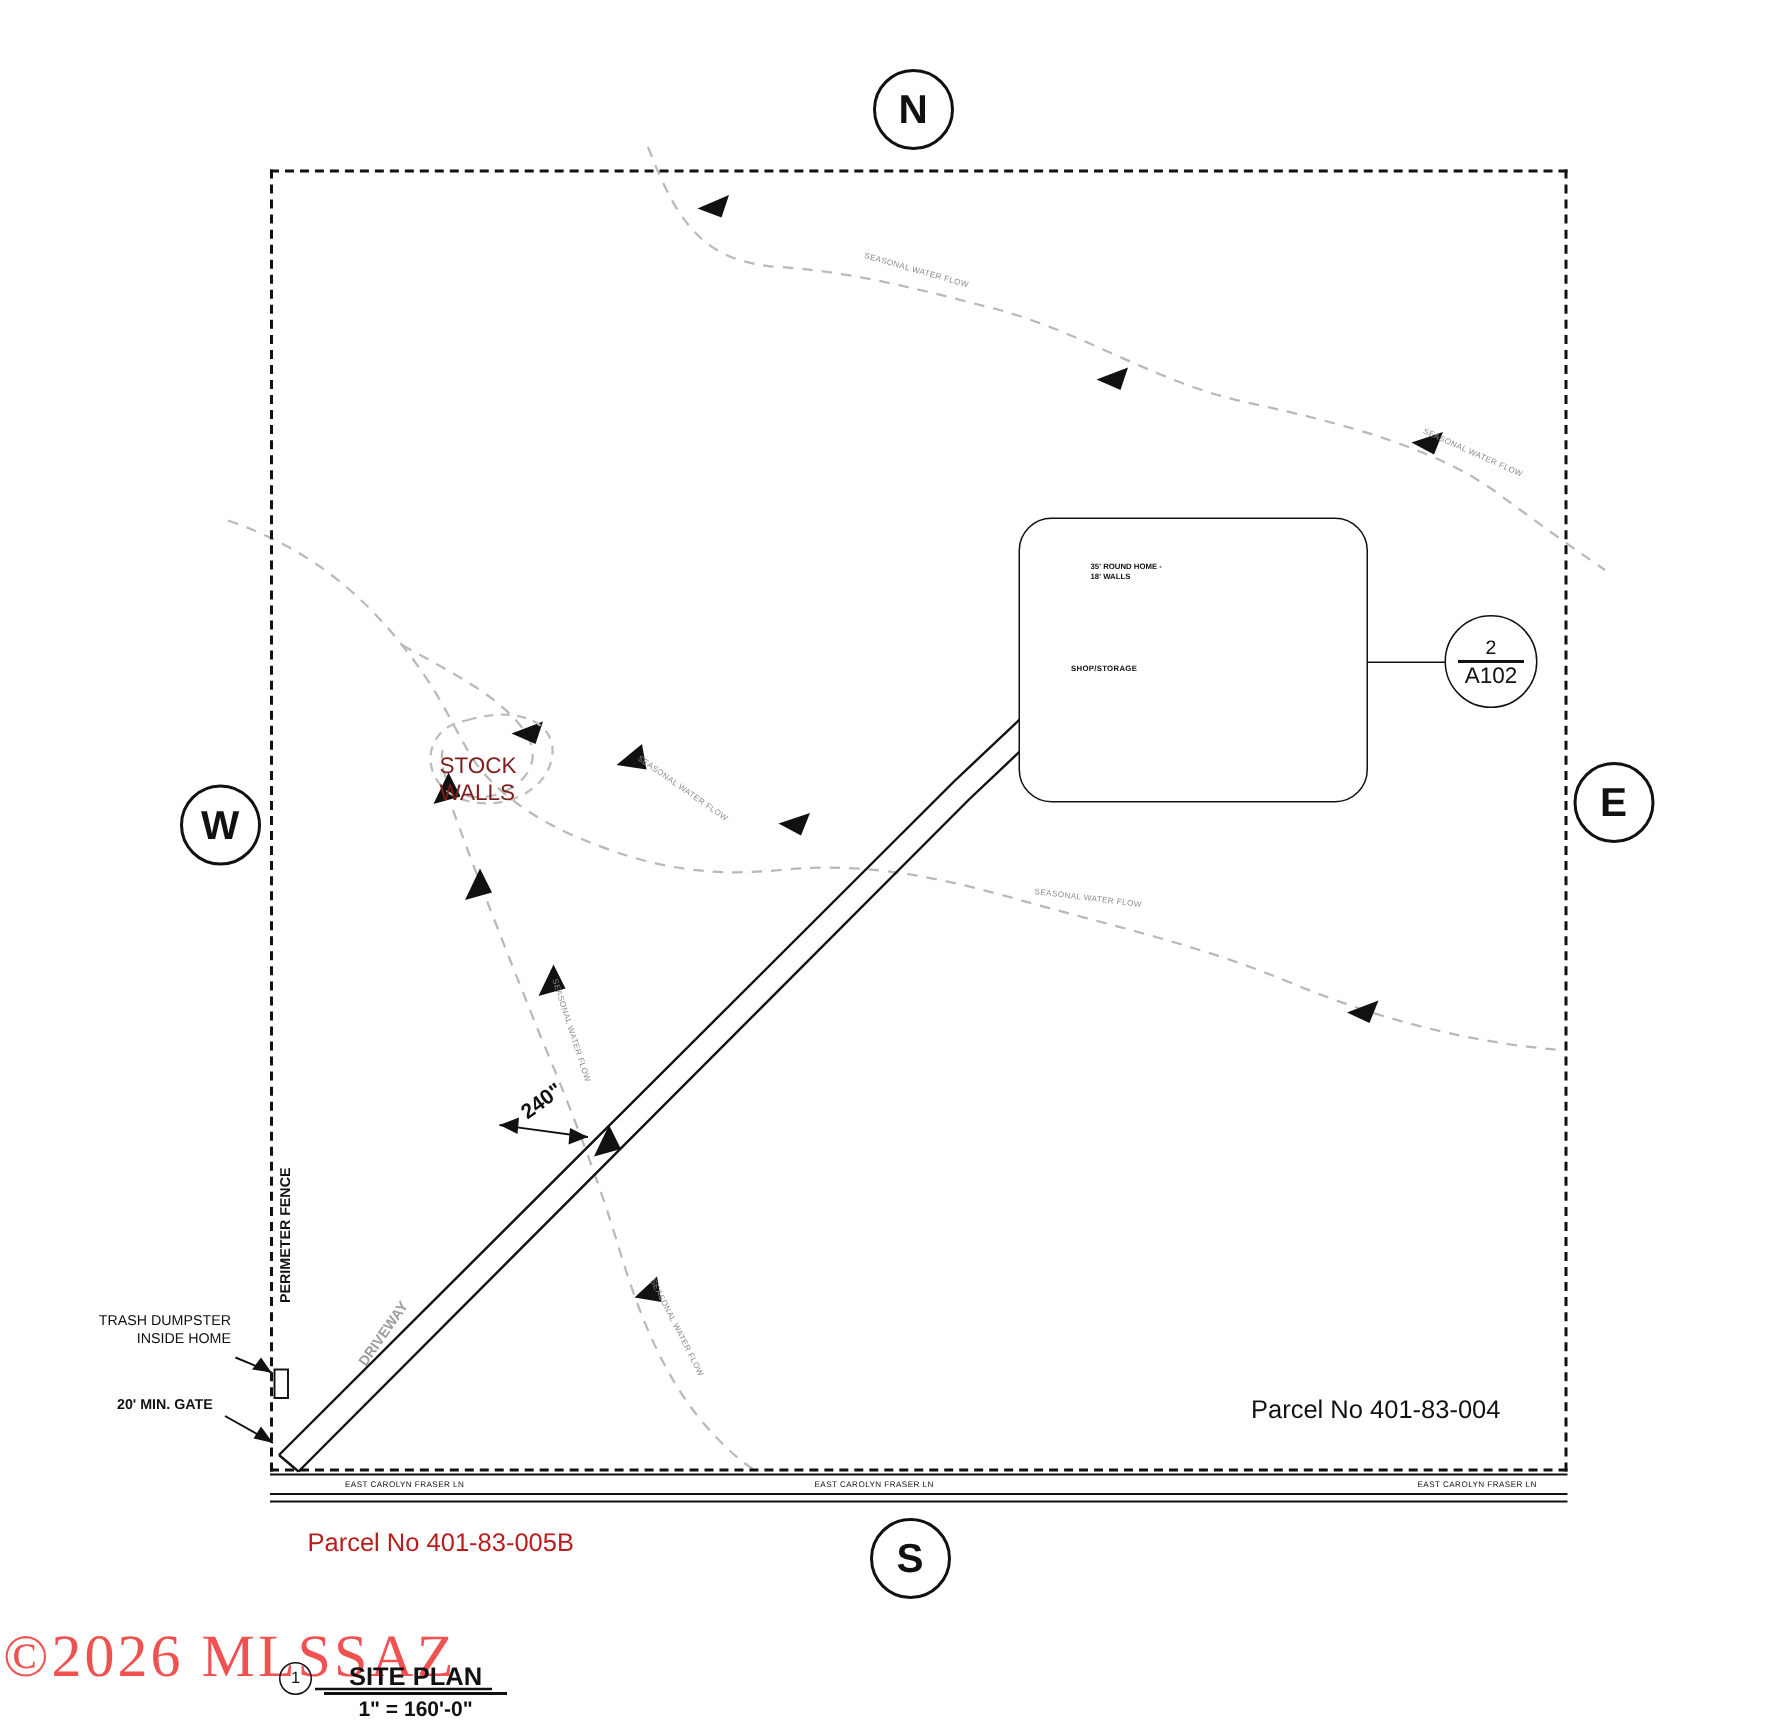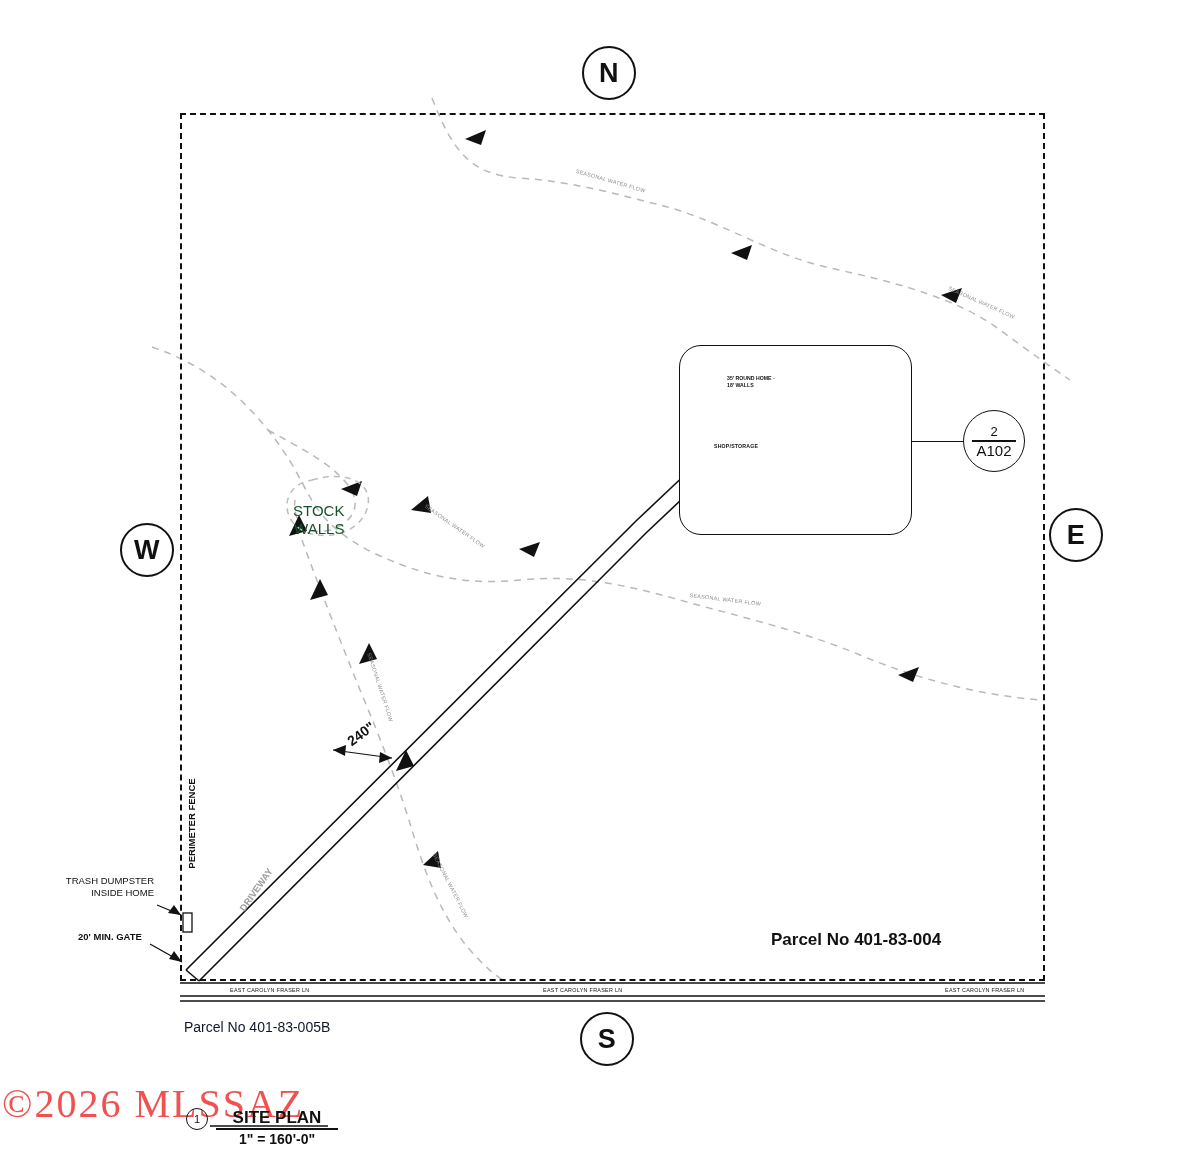--- a/index.html
+++ b/index.html
@@ -100,38 +100,37 @@
     background: #fff;
   }
   .lbl-tiny {
     font-size: 5.2px;
     color: #111;
     white-space: nowrap;
     letter-spacing: 0.2px;
   }
 
   #parcel-main {
-    left: 771px;
+    left: 834px;
     top: 930px;
     font-size: 17px;
-    font-weight: bold;
+    font-weight: normal;
   }
   #parcel-adjacent {
-    left: 184px;
+    left: 205px;
     top: 1019px;
-    font-size: 14px;
-    color: #0f172a;
+    font-size: 17px;
+    color: #b91c1c;
   }
   #stock-pond {
     left: 293px;
     top: 502px;
     font-size: 15px;
-    color: #14532d;
+    color: #7f1d1d;
     line-height: 18px;
-    text-align: right;
   }
   #trash-label {
     left: 58px;
     top: 875px;
     font-size: 9.5px;
     font-weight: normal;
     text-align: right;
     line-height: 12px;
     width: 96px;
   }

